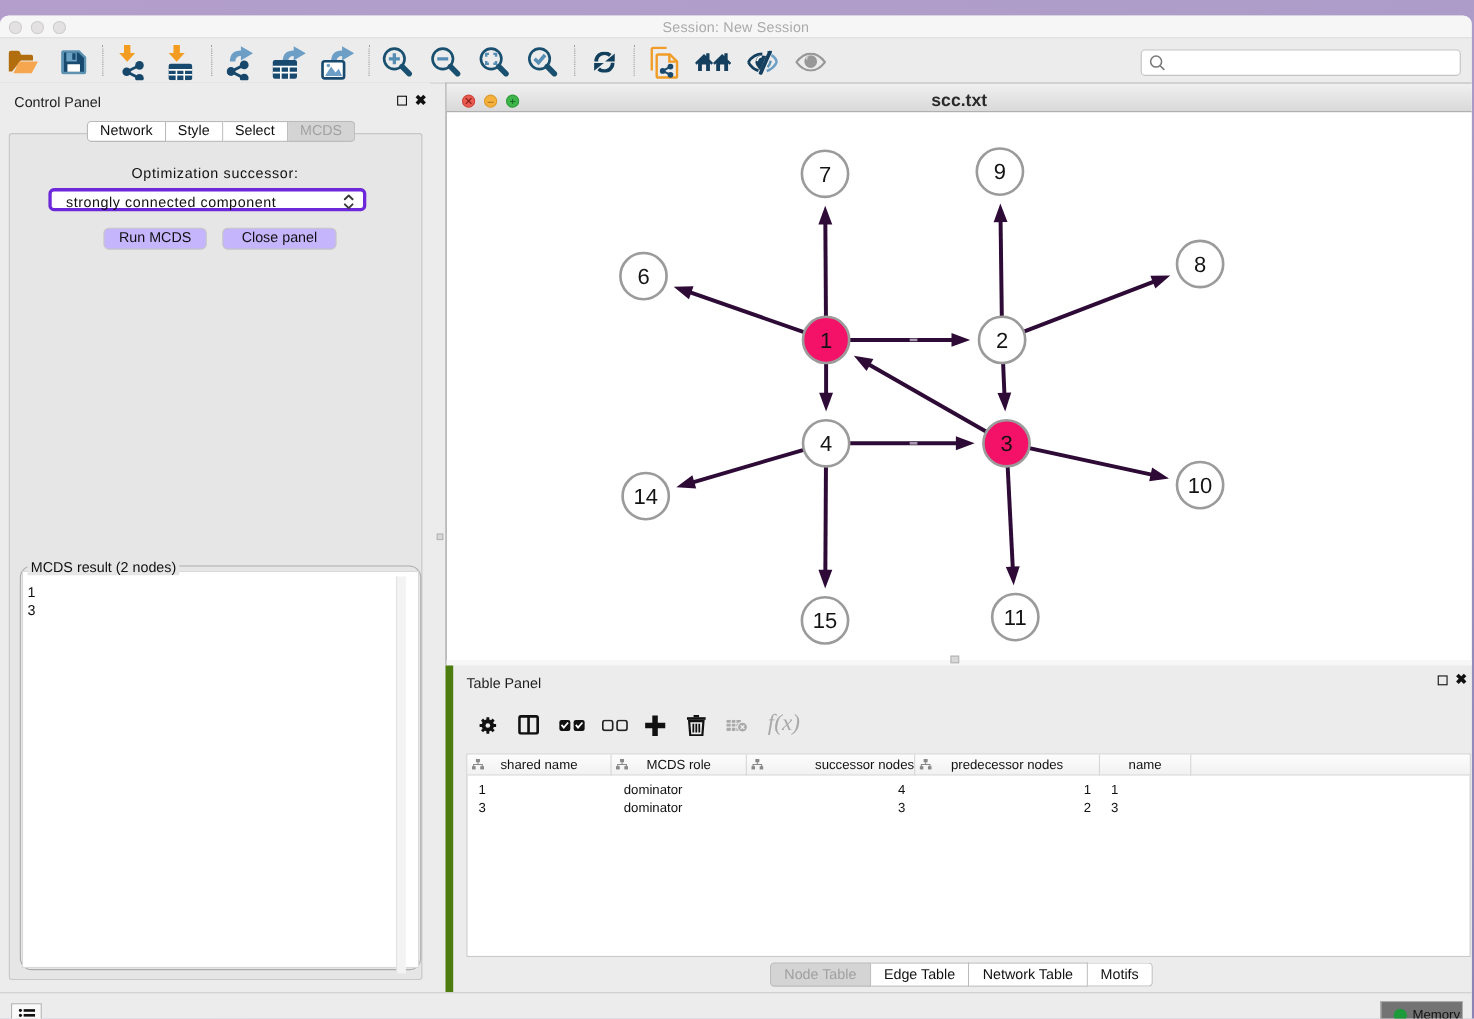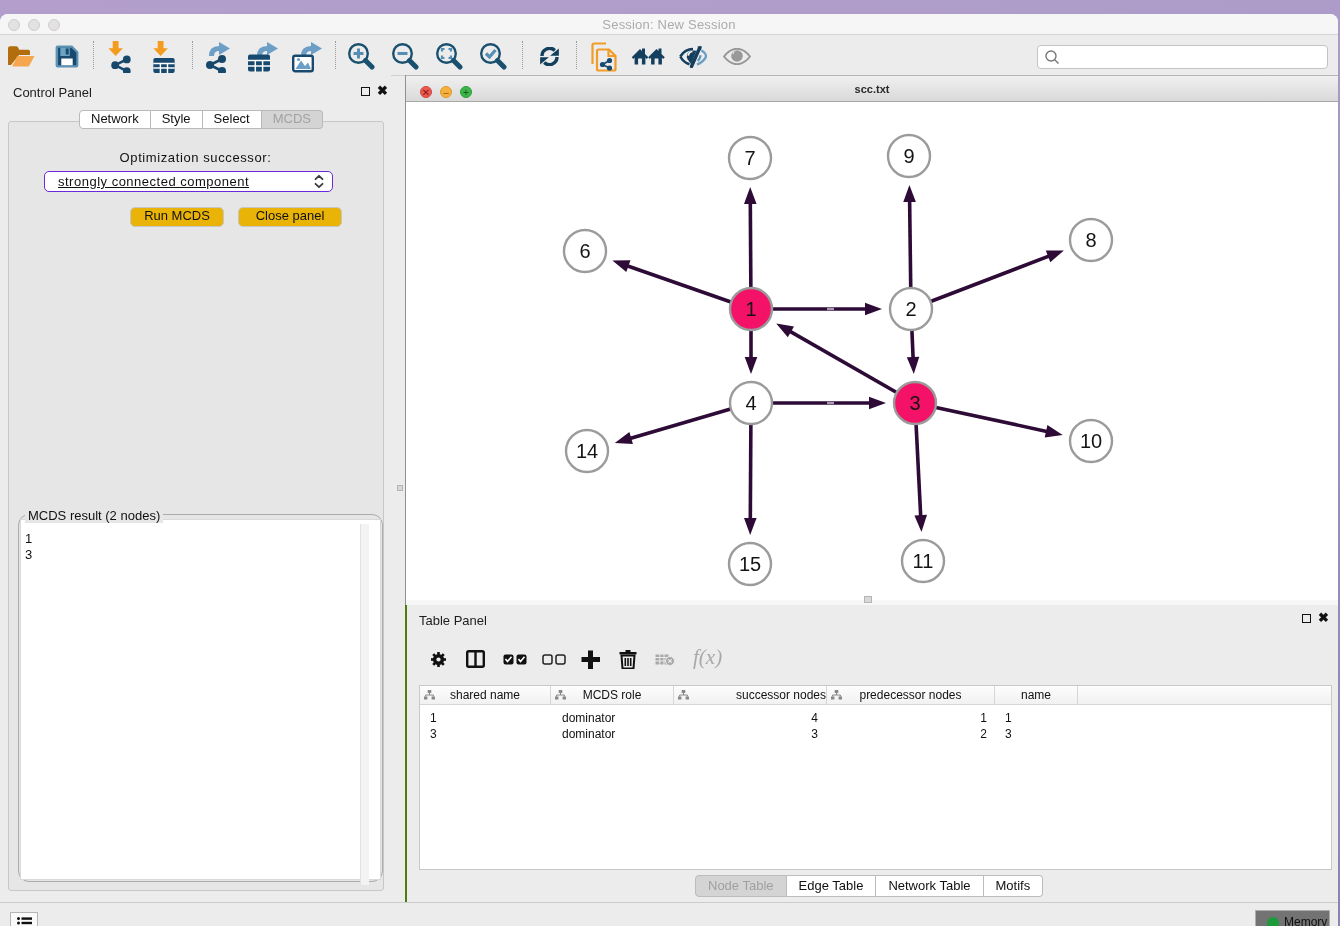--- a/index.html
+++ b/index.html
@@ -19,34 +19,34 @@
 #cpanel { position:absolute; left:0; top:61px; width:391px; height:816px; background:#ececec; }
 #cp-title { position:absolute; left:13px; top:10px; font-size:13px; color:#1d1d1d; }
 .hd-sq { position:absolute; top:12px; width:9px; height:9px; border:1.5px solid #111; }
 .hd-x { position:absolute; top:8px; font-size:13px; font-weight:bold; color:#111; }
 #cp-tabs { position:absolute; left:79px; top:35px; height:19px; }
 .tab { float:left; height:19px; line-height:16px; font-size:13px; padding:0 11px; background:#fff; border:1px solid #b9b9b9; border-left:none; color:#111; }
 .tab.first { border-left:1px solid #b9b9b9; border-radius:4px 0 0 4px; }
 .tab.sel { background:#d4d4d4; color:#a2a2a2; border-radius:0 4px 4px 0; }
 #cp-box { position:absolute; left:8px; top:46px; width:376px; height:770px; background:#e7e6e6; border:1px solid #c7c7c7; border-radius:3px; }
 #opt-label { position:absolute; left:0; top:75px; width:100%; text-align:center; font-size:13px; color:#111; letter-spacing:0.6px; }
-#combo { position:absolute; left:44px; top:96px; width:289px; height:21px; background:#fff; border:1px solid #6d28d9; border-radius:5px; font-size:13px; color:#111; line-height:19px; padding-left:13px; letter-spacing:0.5px;text-decoration:underline; }
-.btn { position:absolute; top:132px; height:20px; background:#eab308; border:1px solid #c6c6c6; border-radius:5px; font-size:13px; color:#111; text-align:center; line-height:16px;margin-left:36px; }
+#combo { position:absolute; left:44px; top:96px; width:289px; height:21px; background:#fff; border:3px solid #6d28d9; border-radius:5px; font-size:13px; color:#111; line-height:19px; padding-left:13px; letter-spacing:0.5px; }
+.btn { position:absolute; top:132px; height:20px; background:#c4b5fd; border:1px solid #c6c6c6; border-radius:5px; font-size:13px; color:#111; text-align:center; line-height:16px; }
 #fieldset { position:absolute; left:18px; top:439px; width:365px; height:368px; border:1px solid #ababab; border-radius:11px; }
 #fs-legend { position:absolute; left:6px; top:-7px; z-index:3; background:#e7e6e6; padding:0 3px; font-size:13px; color:#111; }
 #fs-white { position:absolute; left:1px; top:4px; width:361px; height:361px; background:#fff; border:1px solid #d9d9d9; font-size:13px; color:#111; }
 #fs-scroll { position:absolute; right:11px; top:4px; width:9px; height:361px; background:#f3f3f3; border-left:1px solid #e2e2e2; }
 
 #npanel { position:absolute; left:405px; top:61px; width:933px; height:530px; background:#fff; border-left:1px solid #8f8f8f; }
 #np-title { position:absolute; left:0; top:0; width:100%; height:27px; background:linear-gradient(#f0f0f0,#d9d9d9); border-top:1px solid #b5b5b5; border-bottom:1px solid #a8a8a8; }
-#np-text { position:absolute; width:100%; top:7px; text-align:center; font-size:11px; color:#2a2a2a; font-weight:bold;}
+#np-text { position:absolute; width:100%; top:7px; text-align:center; font-size:16px; color:#2a2a2a; font-weight:bold;}
 .mbtn { position:absolute; top:10px; width:12px; height:12px; border-radius:50%; font-size:10px; line-height:12px; text-align:center; }
 #np-bottom { position:absolute; left:0; bottom:0; width:100%; height:5px; background:#f7f7f7; }
 
-#tpanel { position:absolute; left:405px; top:591px; width:933px; height:297px; background:#ececec; border-left:2px solid #4d7c0f; }
+#tpanel { position:absolute; left:405px; top:591px; width:933px; height:297px; background:#ececec; border-left:7px solid #4d7c0f; }
 #tp-title { position:absolute; left:12px; top:8px; font-size:13px; color:#1d1d1d; }
 #tbl-box { position:absolute; left:12px; top:80px; width:913px; height:185px; background:#fff; border:1px solid #c9c9c9; }
 #tbl-head { position:absolute; left:0; top:0; width:100%; height:19px; background:linear-gradient(#fdfdfd,#f1f1f1); border-bottom:1px solid #d6d6d6; font-size:12px; color:#111; }
 .th { position:absolute; top:0; height:19px; border-right:1px solid #d6d6d6; text-align:center; line-height:18px; }
 .row { position:absolute; left:0; width:100%; height:15px; font-size:12px; color:#111; }
 .cell { position:absolute; top:0; }
 .hicon { position:absolute; left:4px; top:4px; }
 #grip1 { position:absolute; left:397px; top:471px; width:6px; height:6px; background:#d8d8d8; border:1px solid #b5b5b5; }
 #grip2 { position:absolute; left:864px; top:582px; width:8px; height:7px; background:#d8d8d8; border:1px solid #b5b5b5; }
 #tp-tabs { position:absolute; left:288px; top:270px; height:22px; }

